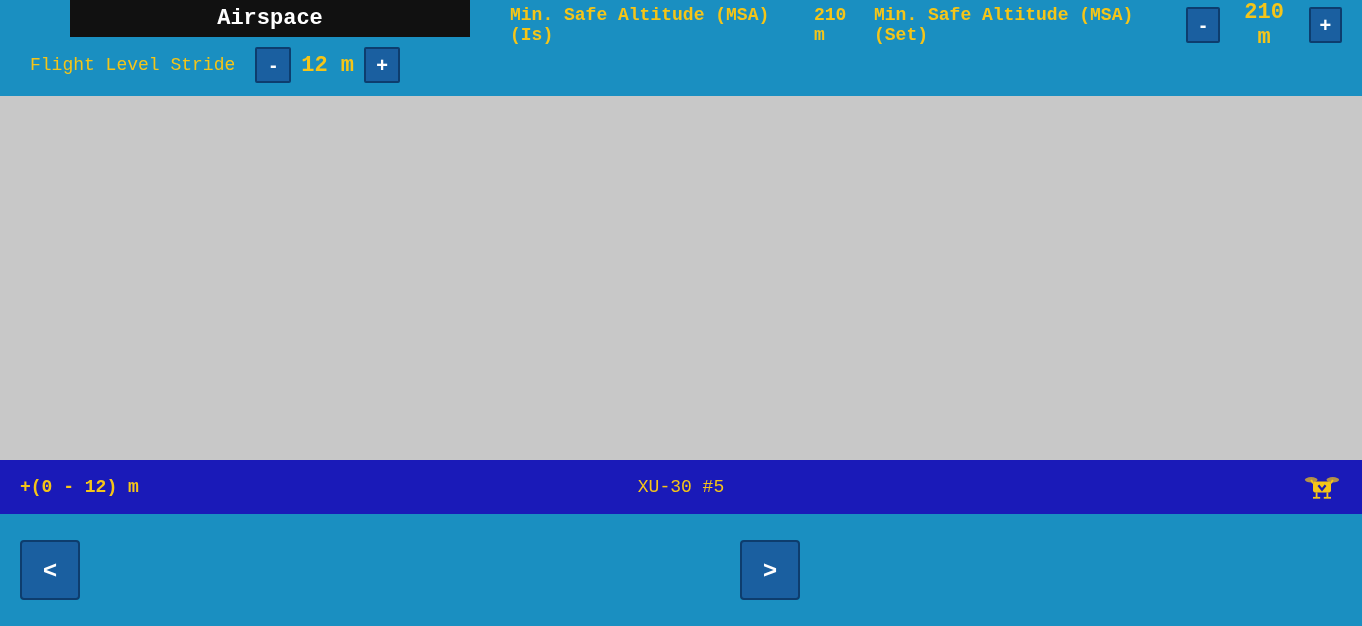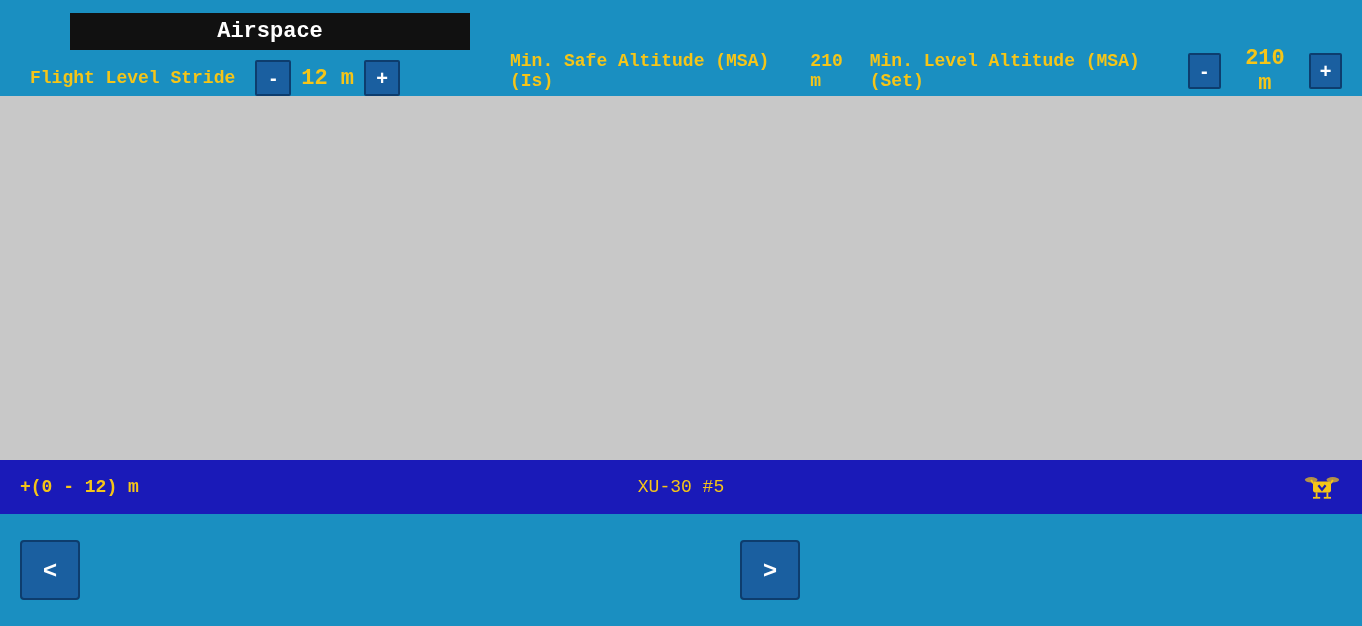--- a/index.html
+++ b/index.html
@@ -10,21 +10,21 @@
       font-family: 'Courier New', monospace;
       overflow: hidden;
     }
 
     
     .top-bar {
       width: 100%;
       height: 96px;
       background-color: #1a8fc1;
       display: flex;
-      align-items: flex-end;
+      align-items: flex-start;
       padding: 0 20px;
       gap: 0;
     }
 
     .left-section {
       display: flex;
       flex-direction: column;
       gap: 10px;
       width: 480px;
     }
@@ -43,21 +43,21 @@
     .flight-level-row {
       display: flex;
       align-items: center;
       gap: 10px;
       margin-left: 10px;
     }
 
     .flight-level-label {
       color: #f5c518;
       font-size: 18px;
-      font-weight: bold;
+      font-weight: normal;
       margin-right: 10px;
     }
 
     .stepper-btn {
       background-color: #1a5fa0;
       border: 2px solid #0d3d6e;
       color: #fff;
       font-size: 20px;
       font-weight: bold;
       width: 36px;
@@ -199,21 +199,21 @@
       <button class="stepper-btn">+</button>
     </div>
   </div>
 
   <div class="right-section">
     <div class="msa-row">
       <span class="msa-label">Min. Safe Altitude (MSA) (Is)</span>
       <span class="msa-value">210 m</span>
     </div>
     <div class="msa-row">
-      <span class="msa-label">Min. Level Altitude (MSA) (Set)</span>
+      <span class="msa-label">Min. Safe Altitude (MSA) (Set)</span>
       <button class="stepper-btn">-</button>
       <span class="stepper-value">210 m</span>
       <button class="stepper-btn">+</button>
     </div>
   </div>
 </div>
 
 <div class="main-content"></div>
 
 <div class="status-bar">

